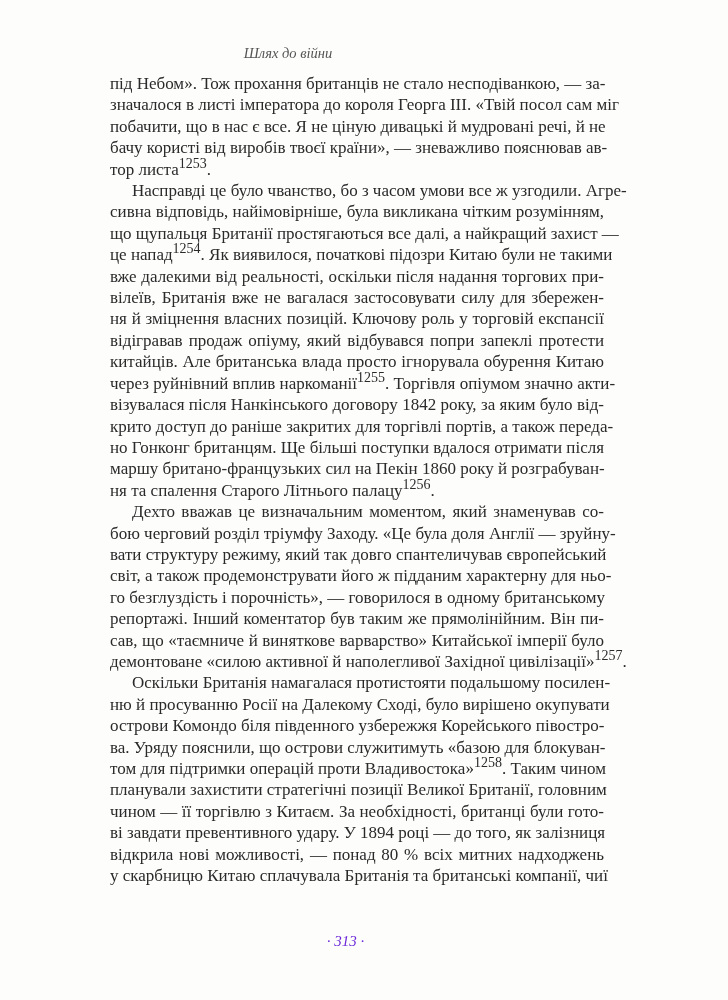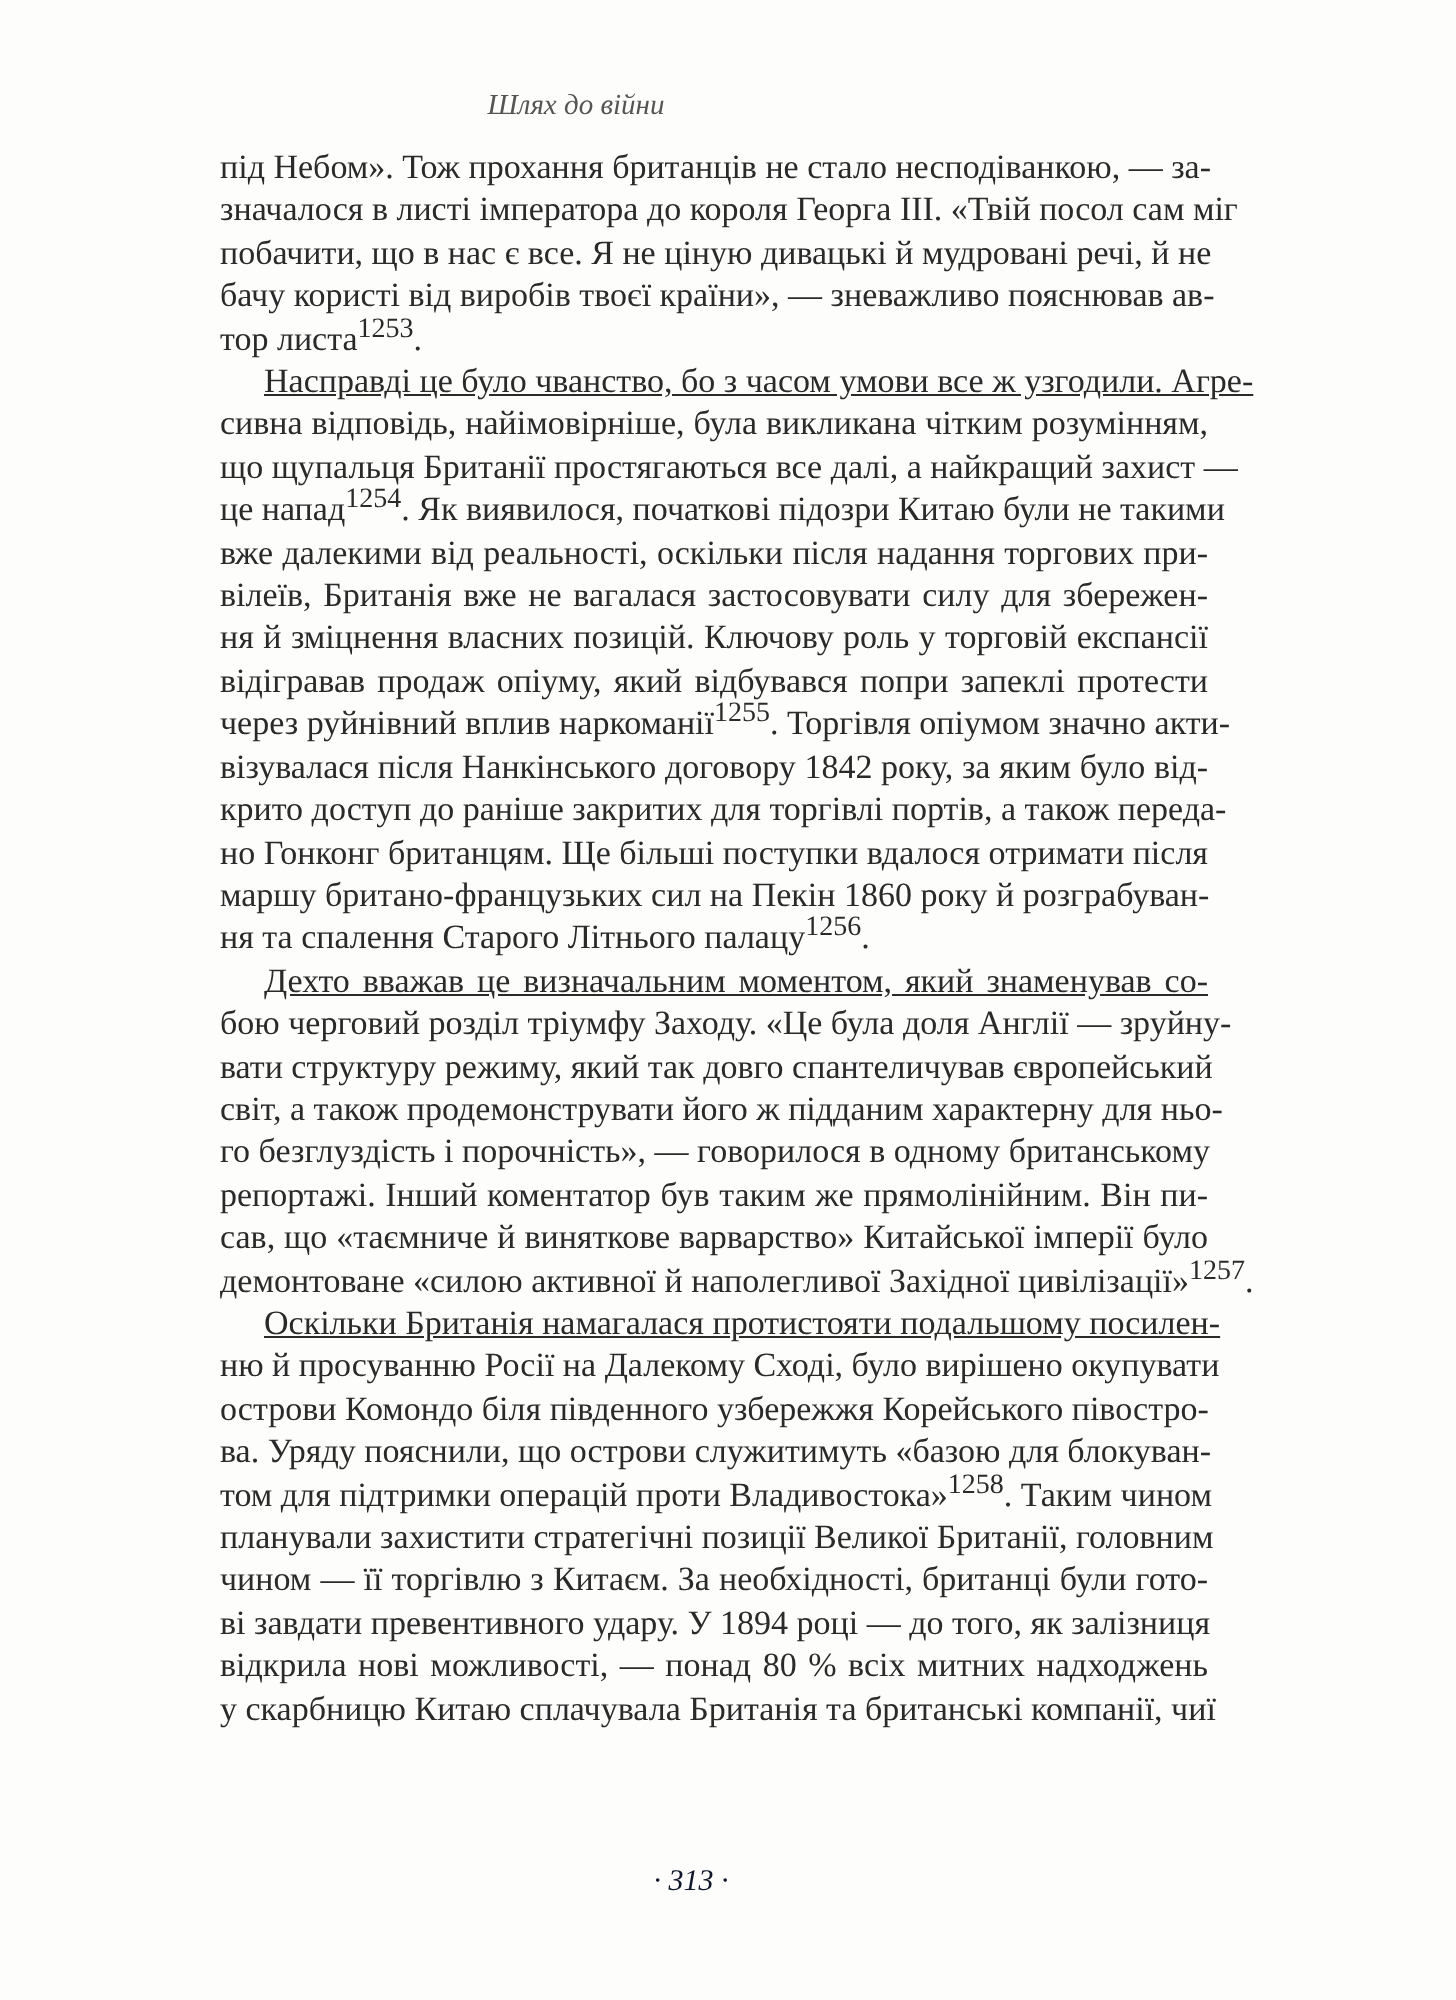--- a/index.html
+++ b/index.html
@@ -21,28 +21,28 @@
   .body-text {
     position: absolute; top: 73px; left: 110px; width: 494px;
     font-size: 17px;
     line-height: 21.4px;
     text-align: justify;
     text-align-last: justify;
     hyphens: manual;
   }
   .line { display: block; white-space: nowrap; text-align: justify; text-align-last: justify; }
   .line.last { text-align-last: left; }
-  .line.indent { text-indent: 22px; text-decoration: underline; }
+  .line.indent { text-indent: 22px; }
   sup { font-size: 14px; line-height: 0; vertical-align: super; }
   .page-number {
     position: absolute; top: 933px; left: 0; width: 691px;
     text-align: center;
     font-style: italic;
     font-size: 15px;
-    color: #0f172a;
+    color: #6d28d9;
   }
 </style>
 </head>
 <body>
 
 <div class="running-head">Шлях до війни</div>
 
 <div class="body-text" id="body-text">
     <div>
       <span class="line"><span>під Небом». Тож прохання британців не стало несподіванкою, — за-</span></span>
@@ -53,20 +53,21 @@
     </div>
     <div>
       <span class="line indent"><span>Насправді це було чванство, бо з часом умови все ж узгодили. Агре-</span></span>
       <span class="line"><span>сивна відповідь, найімовірніше, була викликана чітким розумінням,</span></span>
       <span class="line"><span>що щупальця Британії простягаються все далі, а найкращий захист —</span></span>
       <span class="line"><span>це напад</span><sup>1254</sup><span>. Як виявилося, початкові підозри Китаю були не такими</span></span>
       <span class="line"><span>вже далекими від реальності, оскільки після надання торгових при-</span></span>
       <span class="line"><span>вілеїв, Британія вже не вагалася застосовувати силу для збережен-</span></span>
       <span class="line"><span>ня й зміцнення власних позицій. Ключову роль у торговій експансії</span></span>
       <span class="line"><span>відігравав продаж опіуму, який відбувався попри запеклі протести</span></span>
+      <span class="line"><span>китайців. Але британська влада просто ігнорувала обурення Китаю</span></span>
       <span class="line"><span>через руйнівний вплив наркоманії</span><sup>1255</sup><span>. Торгівля опіумом значно акти-</span></span>
       <span class="line"><span>візувалася після Нанкінського договору 1842 року, за яким було від-</span></span>
       <span class="line"><span>крито доступ до раніше закритих для торгівлі портів, а також переда-</span></span>
       <span class="line"><span>но Гонконг британцям. Ще більші поступки вдалося отримати після</span></span>
       <span class="line"><span>маршу британо-французьких сил на Пекін 1860 року й розграбуван-</span></span>
       <span class="line last"><span>ня та спалення Старого Літнього палацу</span><sup>1256</sup><span>.</span></span>
     </div>
     <div>
       <span class="line indent"><span>Дехто вважав це визначальним моментом, який знаменував со-</span></span>
       <span class="line"><span>бою черговий розділ тріумфу Заходу. «Це була доля Англії — зруйну-</span></span>

